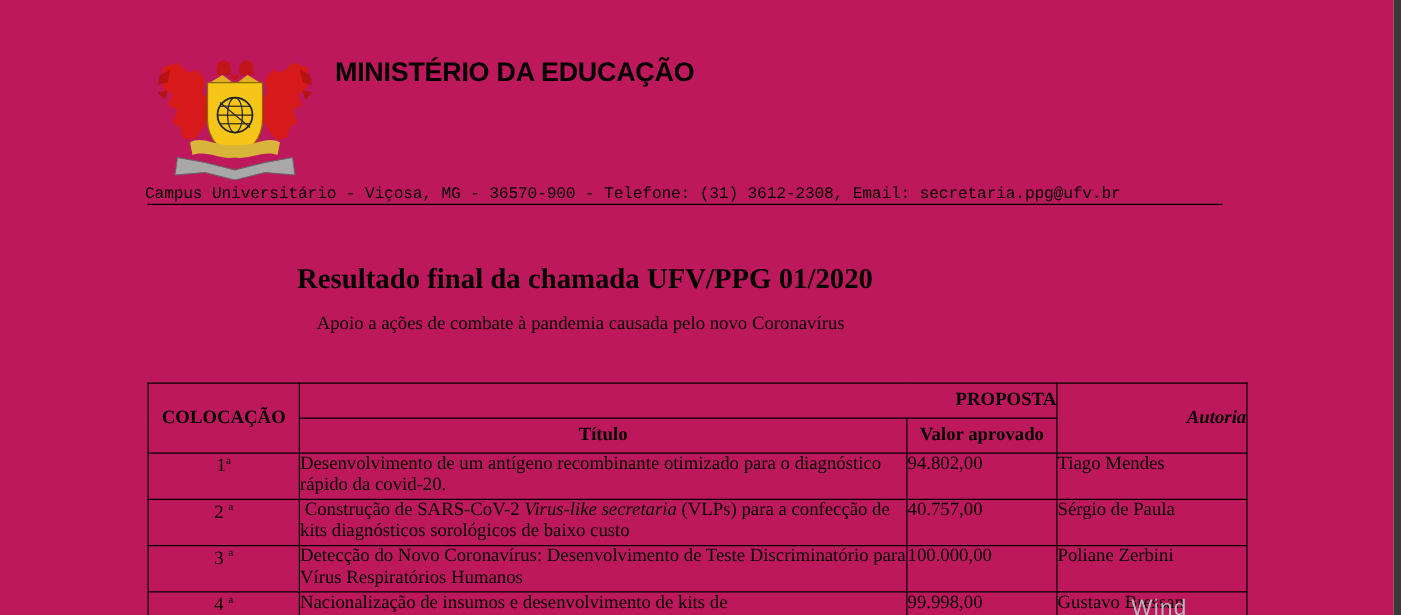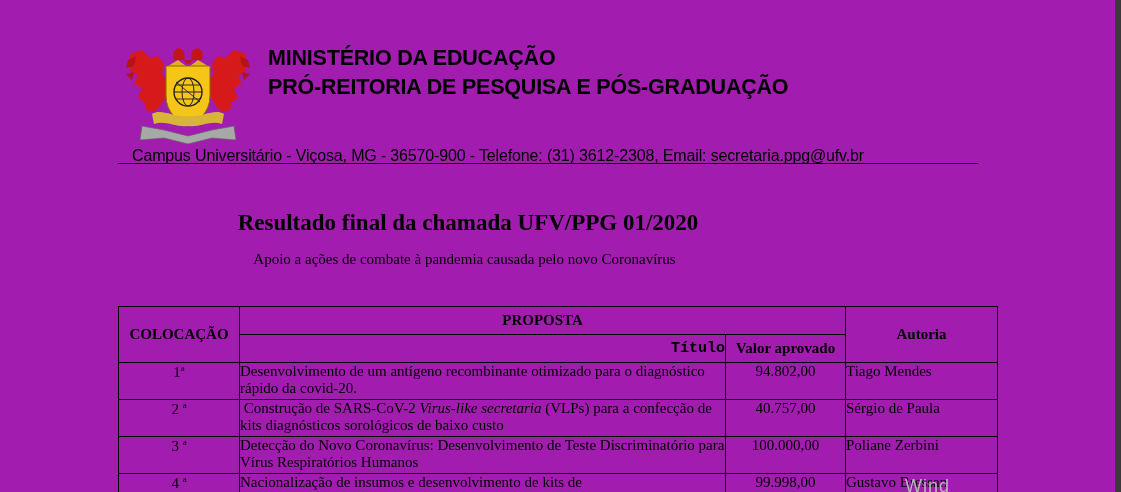--- a/index.html
+++ b/index.html
@@ -1,47 +1,47 @@
 <!DOCTYPE html>
 <html><head>
 <meta charset="utf-8">
 <style>
   html, body { margin: 0; padding: 0; }
   body {
     width: 1121px; height: 492px; overflow: hidden;
     background: #ffffff; position: relative;
     font-family: "Liberation Serif", serif; color: #000;
   }
-  .page { position: absolute; left: 0; top: 0; width: 1115px; height: 492px; background: #a21caf; }
+  .page { position: absolute; left: 0; top: 0; width: 1115px; height: 492px; background: #be185d; }
   .right-edge { position: absolute; left: 1115px; top: 0; width: 6px; height: 492px; background: #3a3a3a; }
 
   .logo { position: absolute; left: 124px; top: 40px; width: 128px; height: 104px; }
 
   .inst { position: absolute; left: 268px; top: 44px; font-family: "Liberation Sans", sans-serif; font-weight: bold; font-size: 21.5px; line-height: 29px; letter-spacing: -0.2px; }
   .inst div { white-space: nowrap; }
 
-  .contact { position: absolute; left: 132px; top: 147px; font-family: Liberation Sans, sans-serif; font-size: 16px; white-space: nowrap; letter-spacing: -0.15px; }
+  .contact { position: absolute; left: 116px; top: 147px; font-family: Liberation Mono, monospace; font-size: 13px; white-space: nowrap; letter-spacing: -0.15px; }
   .rule { position: absolute; left: 118px; top: 163px; width: 860px; height: 0; border-top: 1.3px solid #000; }
 
   .doc-title { position: absolute; left: 0; width: 936px; top: 210px; text-align: center; font-weight: bold; font-size: 23px; }
   .doc-sub { position: absolute; left: 0; width: 929px; top: 251px; text-align: center; font-size: 15px; }
 
   table.results { position: absolute; left: 118px; top: 306px; border-collapse: collapse; font-size: 15px; table-layout: fixed; }
   table.results td, table.results th { border: 1.2px solid #000; padding: 0; vertical-align: top; }
   th { font-weight: bold; font-size: 15px; }
   .th-col { width: 120px; vertical-align: middle !important; text-align: center; padding-top: 3px; margin-left: 42px; }
-  .th-prop { height: 27px; text-align: center; vertical-align: middle !important; }
-  .th-tit { height: 27px; text-align: right; vertical-align: middle !important; font-family: Liberation Mono, monospace; }
+  .th-prop { height: 27px; text-align: right; vertical-align: middle !important; }
+  .th-tit { height: 27px; text-align: center; vertical-align: middle !important; }
   .th-val { height: 27px; text-align: center; vertical-align: middle !important; }
-  .th-aut { width: 151px; text-align: center; vertical-align: middle !important; padding-bottom: 4px; }
+  .th-aut { width: 151px; text-align: right; vertical-align: middle !important; padding-bottom: 4px; font-style: italic; }
 
   td.col { text-align: center; padding-top: 2px; }
   td.col sup { font-size: 9px; vertical-align: 6px; }
   td.tit { width: 476px; padding: 2px 4px 0 8px; line-height: 17px; }
-  td.val { width: 112px; text-align: center; padding: 2px 6px 0 0; }
+  td.val { width: 112px; text-align: left; padding: 2px 6px 0 0; }
   td.aut { padding: 2px 0 0 6px; white-space: nowrap; }
   tr.row { height: 37px; margin-top: 43px; }
   .watermark { position: absolute; left: 905px; top: 476px; font-family: "Liberation Sans", sans-serif; font-size: 18px; color: #b8b8b8; letter-spacing: 1px; }
 </style>
 </head>
 <body>
 
 <div class="page">
 
   <svg class="logo" viewBox="0 0 128 104">
@@ -64,21 +64,20 @@
     <line x1="52" y1="59" x2="76" y2="59" stroke="#222" stroke-width="0.9"></line>
     <line x1="52" y1="42" x2="76" y2="62" stroke="#222" stroke-width="0.9"></line>
 
     <path d="M28 74 C38 68 50 78 64 76 C78 78 90 68 100 74 L98 84 C86 80 76 88 64 86 C52 88 42 80 30 84 Z" fill="#d8b43a"></path>
 
     <path d="M18 86 L40 90 L64 96 L88 90 L110 86 L112 100 L88 98 L64 104 L40 98 L16 100 Z" fill="#a8a8a8" stroke="#666" stroke-width="0.8"></path>
   </svg>
 
   <div class="inst">
     <div>MINISTÉRIO DA EDUCAÇÃO</div>
-    <div>PRÓ-REITORIA DE PESQUISA E PÓS-GRADUAÇÃO</div>
   </div>
 
   <div class="contact">Campus Universitário - Viçosa, MG - 36570-900 - Telefone: (31) 3612-2308, Email: secretaria.ppg@ufv.br</div>
   <div class="rule"></div>
 
   <div class="doc-title">Resultado final da chamada UFV/PPG 01/2020</div>
   <div class="doc-sub">Apoio a ações de combate à pandemia causada pelo novo Coronavírus</div>
 
   <table class="results">
     <colgroup>

